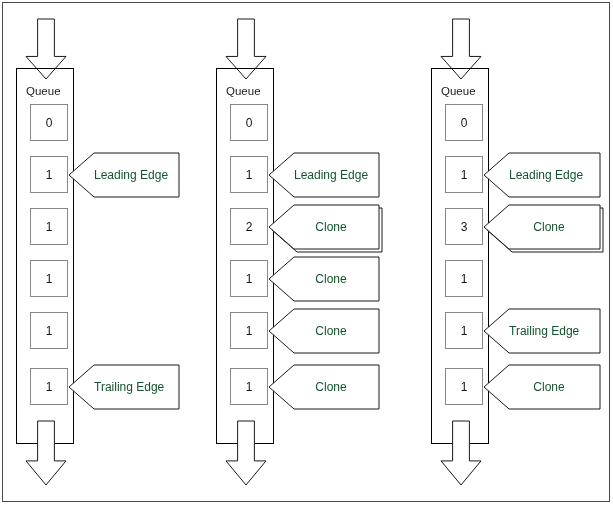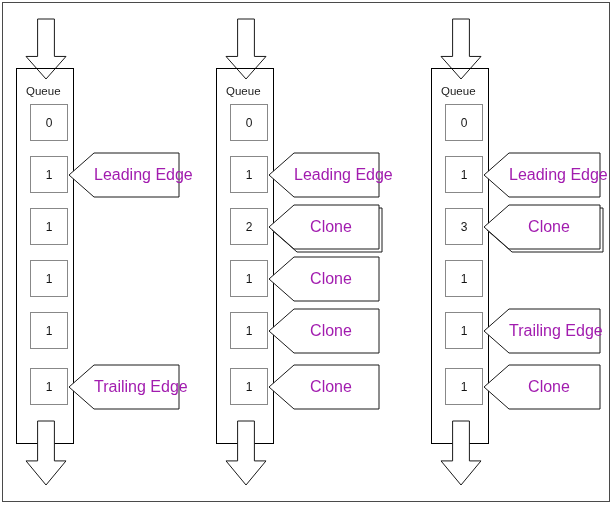--- a/index.html
+++ b/index.html
@@ -99,22 +99,22 @@
   }
   .callout svg { display: block; overflow: visible; }
   .callout .co-text {
     position: absolute;
     left: 0;
     top: 0;
     width: 100%;
     height: 100%;
     display: flex;
     align-items: center;
-    font-size: 16px;
-    color: #a21caf;
+    font-size: 12px;
+    color: #14532d;
     white-space: nowrap;
     pointer-events: none;
     text-align: center;
   }
   .callout.center .co-text { justify-content: center; padding-left: 14px; box-sizing: border-box; }
   .callout.left .co-text { justify-content: flex-start; padding-left: 26px; box-sizing: border-box; }
 </style>
 </head>
 <body>
 

